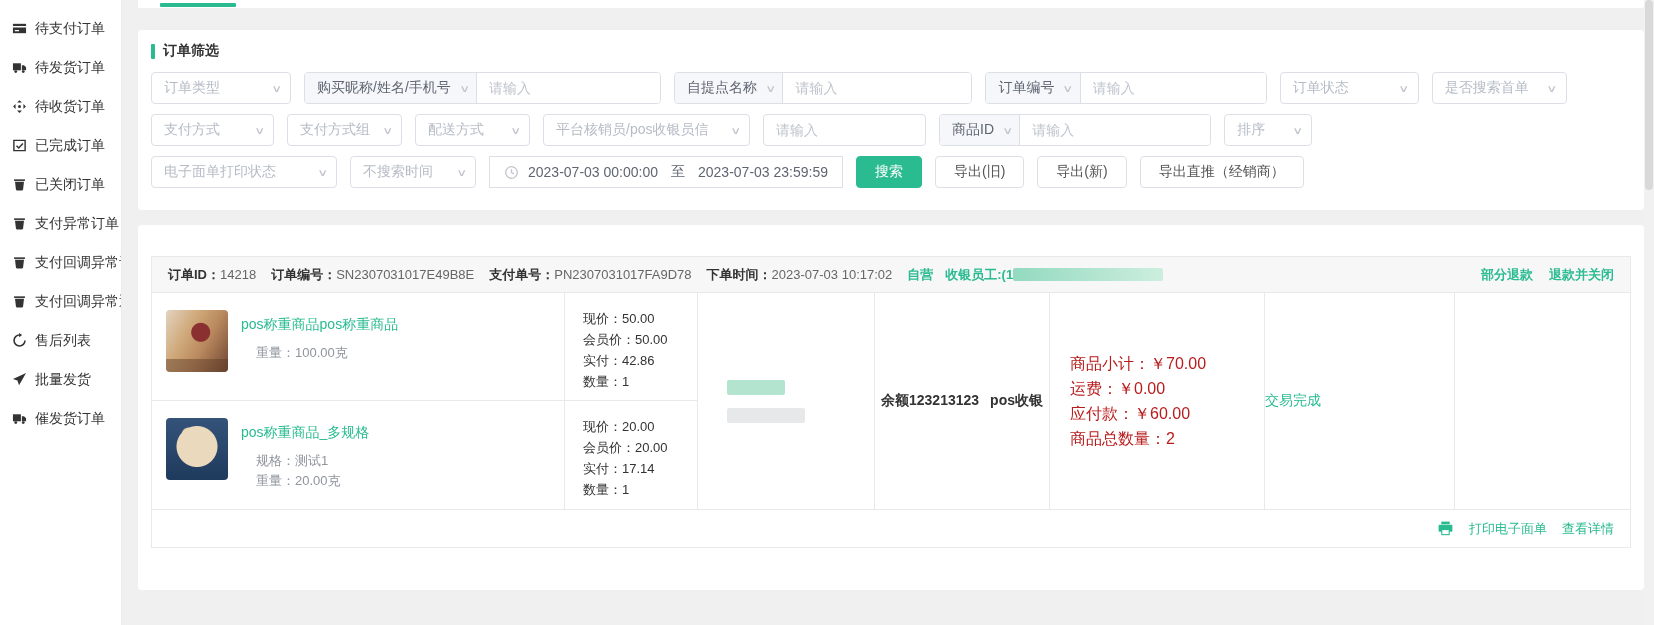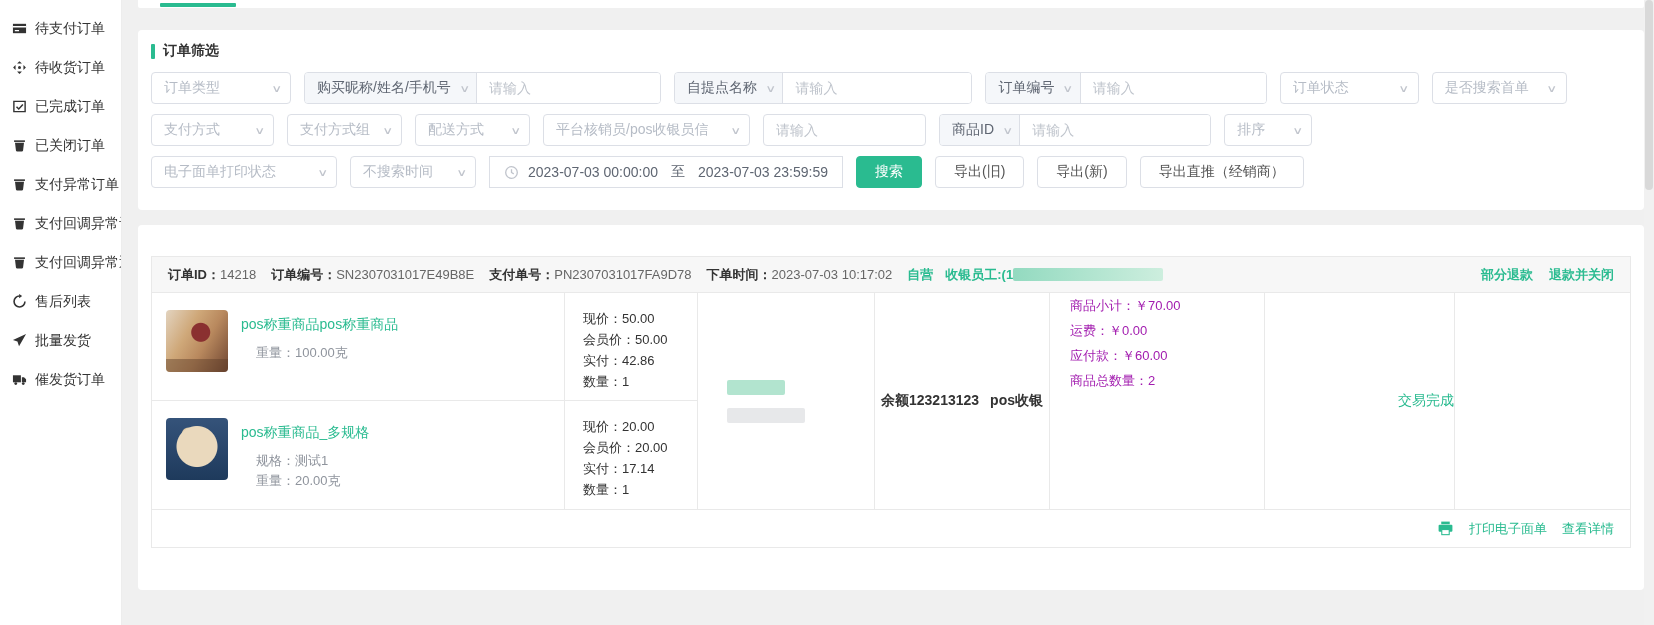--- a/index.html
+++ b/index.html
@@ -78,23 +78,23 @@
   .pimg.cat2 { background:radial-gradient(circle at 50% 46%,#ead9bd 0 20px,rgba(234,217,189,0) 21px),
                radial-gradient(circle at 36% 26%,#dcc8a4 0 6px,rgba(220,200,164,0) 7px),
                linear-gradient(#35537a,#1e3a5c); }
   .pinfo { padding-top:6px; }
   .pname { color:#2abb90; font-size:14px; margin-bottom:9px; cursor:pointer; }
   .pattr { color:#8f949d; font-size:13px; line-height:20px;margin-left:15px; }
   .prcell { padding:15px 0 0 18px; font-size:13px; color:#333; line-height:21px; height:108px; }
   .buyer-cell { display:flex; flex-direction:column; justify-content:center; padding-left:29px; gap:13px; }
   .pay-cell { display:flex; flex-direction:row; align-items:center; justify-content:center; gap:11px;
               font-size:14px; font-weight:700; color:#333; }
-  .amt-cell { display:flex; flex-direction:column; padding-left:20px; font-size:13px;
-              color:#a21caf; line-height:25px; }
-  .status-cell { display:flex; align-items:center; justify-content:flex-end; color:#2abb90; font-size:14px; }
+  .amt-cell { display:flex; flex-direction:column; justify-content:center; padding-left:20px; font-size:16px;
+              color:#b91c1c; line-height:25px; }
+  .status-cell { display:flex; align-items:center; justify-content:flex-start; color:#2abb90; font-size:14px; }
   .ofoot { height:38px; border-top:1px solid #e9e9e9; display:flex; align-items:center; justify-content:flex-end;
            gap:15px; padding-right:16px; }
   .ofoot .glink { font-weight:400; }
   .printwrap { display:flex; align-items:center; cursor:pointer; }
 
   
   .vscroll { width:10px; background:#f1f1f1; flex-shrink:0; position:relative; }
   .vthumb { position:absolute; top:0; left:1px; width:8px; height:190px; background:#d9d9d9; border-radius:4px; }
 </style>
 </head>
@@ -102,20 +102,29 @@
 
 <div class="page">
 
   <aside class="sidebar">
     <div class="side-item">
       <svg viewBox="0 0 16 16" width="15" height="15">
           <path fill="#333" d="M1 3h14v10H1z"></path>
           <path fill="#fff" d="M1 5.2h14v1.8H1zM3 9.6h4.5v1.2H3z"></path>
         </svg>
       <span>待支付订单</span>
+    </div>
+    <div class="side-item">
+      <svg viewBox="0 0 16 16" width="15" height="15" fill="#333">
+          <path d="M1 3.5h8.5V11H1z"></path>
+          <path d="M10.5 5.5h2.3L15 7.8V11h-4.5z"></path>
+          <circle cx="4" cy="12.3" r="1.5"></circle>
+          <circle cx="12" cy="12.3" r="1.5"></circle>
+        </svg>
+      <span>待发货订单</span>
     </div>
     <div class="side-item">
       <svg viewBox="0 0 16 16" width="15" height="15" fill="#333">
           <path d="M8 1.2l2.6 2.6H5.4z"></path>
           <path d="M8 14.8l-2.6-2.6h5.2z"></path>
           <path d="M1.2 8l2.6-2.6v5.2z"></path>
           <path d="M14.8 8l-2.6 2.6V5.4z"></path>
           <circle cx="8" cy="8" r="1.6"></circle>
         </svg>
       <span>待收货订单</span>

